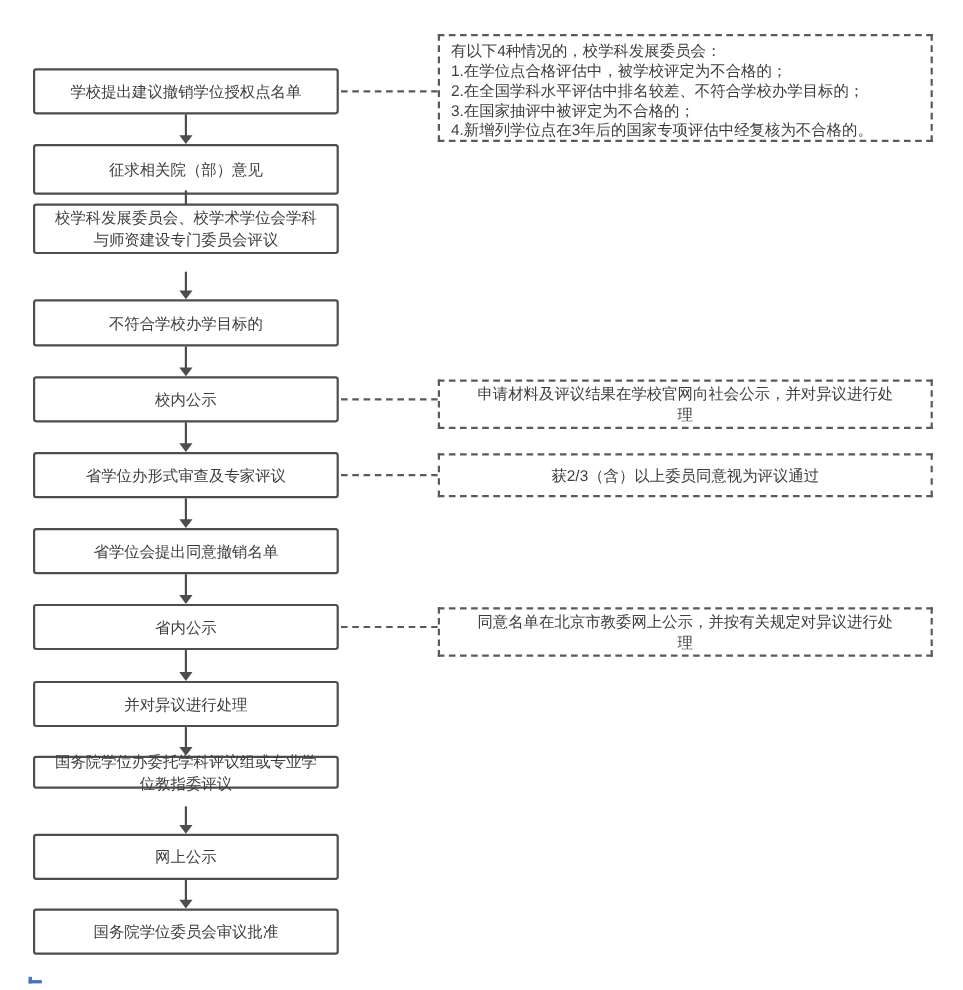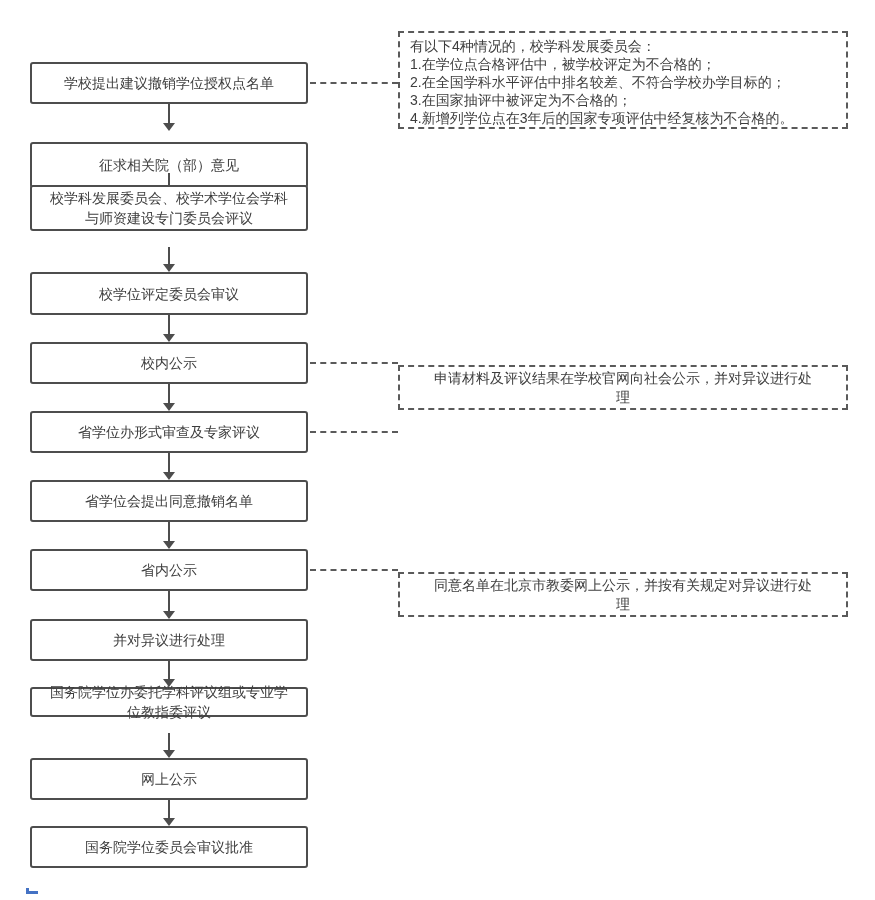--- a/index.html
+++ b/index.html
@@ -71,21 +71,20 @@
     color: #3d3d3d;
   }
   .note.list { padding: 4px 10px; line-height: 18px; }
   .note.center {
     display: flex;
     align-items: center;
     justify-content: center;
     text-align: center;
     line-height: 19px;
     padding: 2px 30px;
-    margin-top: 20px;
   }
 
   
   .blue-mark {
     position: absolute;
     left: 26px; top: 888px;
     width: 12px; height: 6px;
     border-left: 3px solid #4472c4;
     border-bottom: 3px solid #4472c4;
   }
@@ -93,32 +92,32 @@
 </head>
 <body>
 
 <div class="canvas">
 
   <div class="step" style="top:62px;height:42px">
     <span>学校提出建议撤销学位授权点名单</span>
   </div>
   <div class="arrow" style="top:104px;height:27px"></div>
 
-  <div class="step" style="top:142px;height:46px">
+  <div class="step" style="top:131px;height:46px">
     <span>征求相关院（部）意见</span>
   </div>
   <div class="arrow" style="top:173px;height:28px"></div>
 
   <div class="step" style="top:185px;height:46px">
     <span>校学科发展委员会、校学术学位会学科与师资建设专门委员会评议</span>
   </div>
   <div class="arrow" style="top:247px;height:25px"></div>
 
   <div class="step" style="top:272px;height:43px">
-    <span>校学位评定委员会审议</span>
+    <span>不符合学校办学目标的</span>
   </div>
   <div class="arrow" style="top:315px;height:27px"></div>
 
   <div class="step" style="top:342px;height:42px">
     <span>校内公示</span>
   </div>
   <div class="arrow" style="top:384px;height:27px"></div>
 
   <div class="step" style="top:411px;height:42px">
     <span>省学位办形式审查及专家评议</span>
@@ -164,20 +163,23 @@
     <div>1.在学位点合格评估中，被学校评定为不合格的；</div>
     <div>2.在全国学科水平评估中排名较差、不符合学校办学目标的；</div>
     <div>3.在国家抽评中被评定为不合格的；</div>
     <div>4.新增列学位点在3年后的国家专项评估中经复核为不合格的。</div>
   </div>
 
   <div class="note center" style="top:345px;height:45px">
     <span>申请材料及评议结果在学校官网向社会公示，并对异议进行处理</span>
   </div>
 
+  <div class="note center" style="top:412px;height:40px">
+    <span>获2/3（含）以上委员同意视为评议通过</span>
+  </div>
 
   <div class="note center" style="top:552px;height:45px">
     <span>同意名单在北京市教委网上公示，并按有关规定对异议进行处理</span>
   </div>
 
   <div class="blue-mark"></div>
 
 </div>
 
 </body></html>

